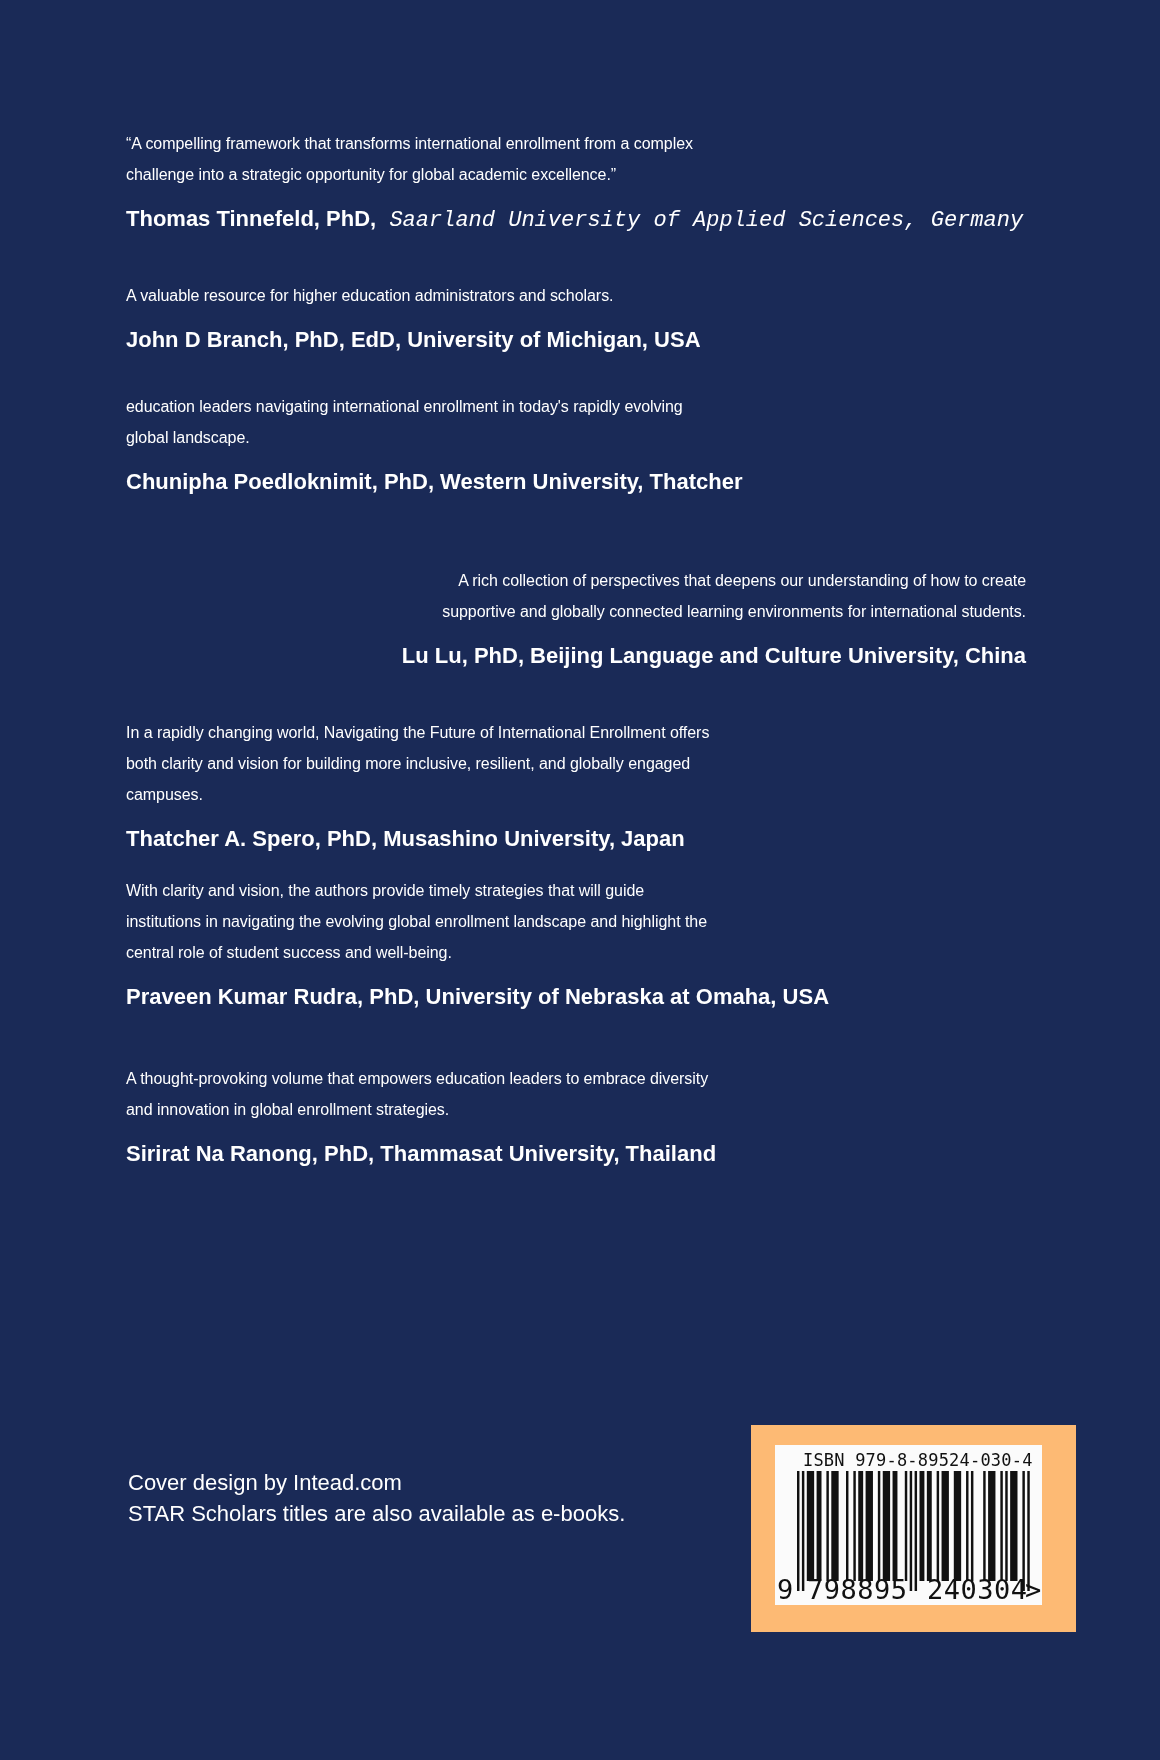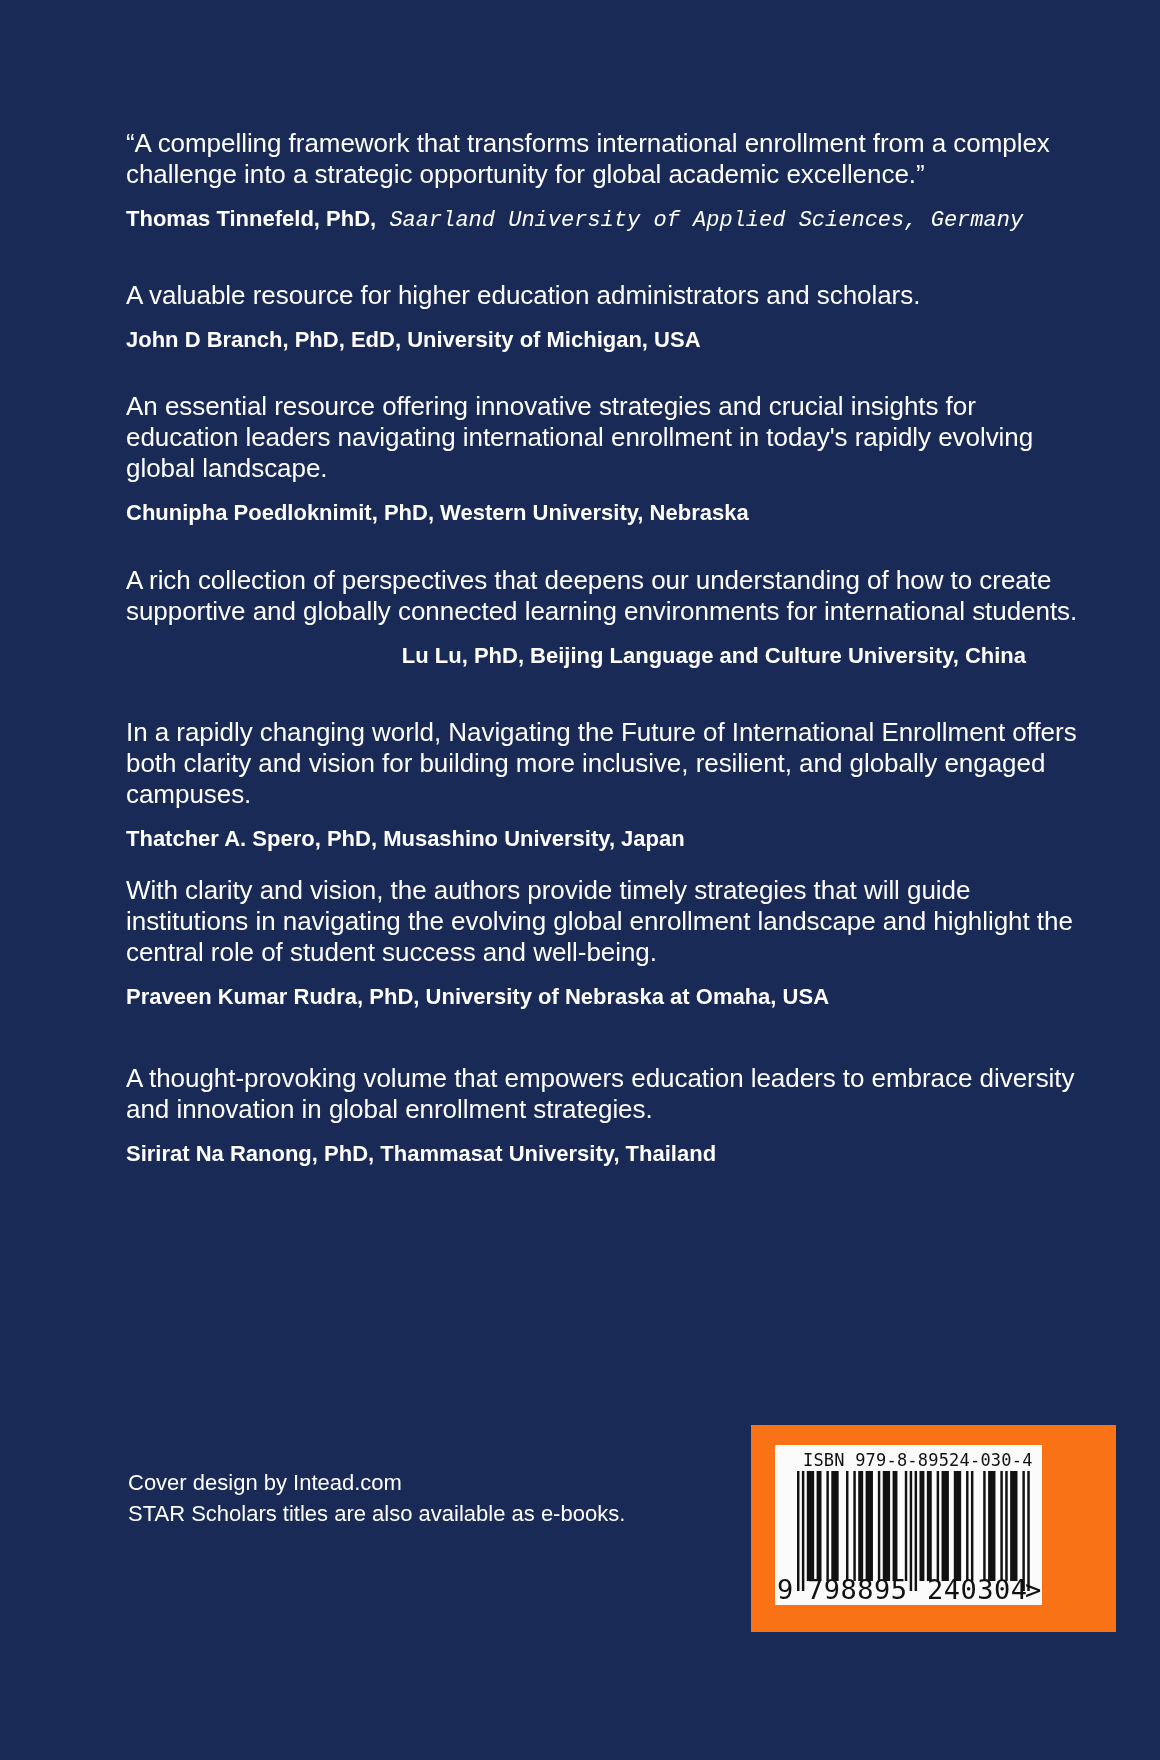--- a/index.html
+++ b/index.html
@@ -22,21 +22,21 @@
       height: 1760px;
       background: #1a2a57;
     }
     .endorsement {
       position: absolute;
       left: 126px;
       width: 900px;
     }
     .quote-line {
       display: block;
-      font-size: 26px;
+      font-size: 16px;
       line-height: 31px;
       height: 31px;
       white-space: nowrap;
       letter-spacing: -0.05px;
       color: #ffffff;
     }
     .attribution {
       display: block;
       font-size: 22px;
       line-height: 31px;
@@ -67,22 +67,21 @@
       display: block;
       white-space: nowrap;
       height: 31px;
     }
     .barcode-box {
       position: absolute;
       left: 751px;
       top: 1425px;
       width: 325px;
       height: 207px;
-      background: #f97316;
-      padding-left: 40px;
+      background: #fdba74;
     }
     .barcode-inner {
       position: absolute;
       left: 24px;
       top: 20px;
       width: 267px;
       height: 160px;
       background: #fbfbfb;
     }
     .isbn-text {
@@ -127,24 +126,23 @@
       <div class="endorsement" style="top: 128px;">
         <span class="quote-line">“A compelling framework that transforms international enrollment from a complex</span>
         <span class="quote-line">challenge into a strategic opportunity for global academic excellence.”</span>
         <span class="attribution"><span class="attr-name">Thomas Tinnefeld, PhD,</span><span class="attr-affil italic" style="white-space: pre; font-family: Liberation Mono, monospace;"> Saarland University of Applied Sciences, Germany</span></span>
       </div>
       <div class="endorsement" style="top: 280px;">
         <span class="quote-line">A valuable resource for higher education administrators and scholars.</span>
         <span class="attribution"><span class="attr-name">John D Branch, PhD, EdD,</span><span class="attr-affil" style="white-space: pre;"> University of Michigan, USA</span></span>
       </div>
       <div class="endorsement" style="top: 391px;">
-        <span class="quote-line">An essential resource offering innovative strategies and crucial insights for</span>
         <span class="quote-line">education leaders navigating international enrollment in today's rapidly evolving</span>
         <span class="quote-line">global landscape.</span>
-        <span class="attribution"><span class="attr-name">Chunipha Poedloknimit, PhD,</span><span class="attr-affil" style="white-space: pre;"> Western University, Nebraska</span></span>
+        <span class="attribution"><span class="attr-name">Chunipha Poedloknimit, PhD,</span><span class="attr-affil" style="white-space: pre;"> Western University, Thatcher</span></span>
       </div>
       <div class="endorsement" style="top: 565px; text-align: right;">
         <span class="quote-line">A rich collection of perspectives that deepens our understanding of how to create</span>
         <span class="quote-line">supportive and globally connected learning environments for international students.</span>
         <span class="attribution"><span class="attr-name">Lu Lu, PhD,</span><span class="attr-affil" style="white-space: pre;"> Beijing Language and Culture University, China</span></span>
       </div>
       <div class="endorsement" style="top: 701px; margin-top: 16px;">
         <span class="quote-line">In a rapidly changing world, Navigating the Future of International Enrollment offers</span>
         <span class="quote-line">both clarity and vision for building more inclusive, resilient, and globally engaged</span>
         <span class="quote-line">campuses.</span>

